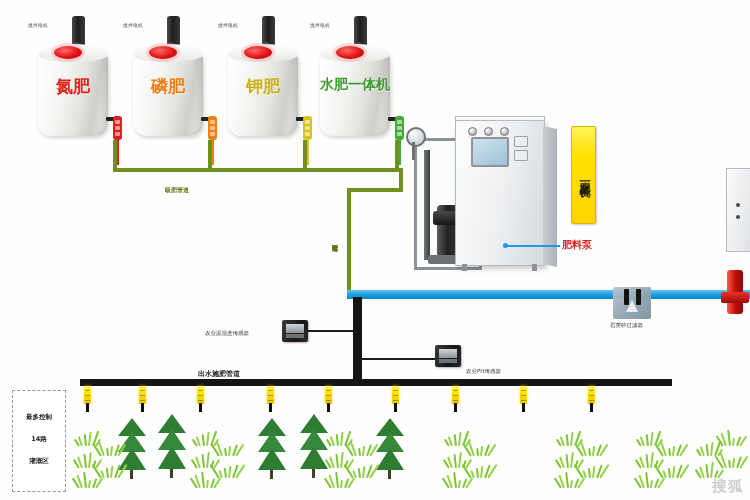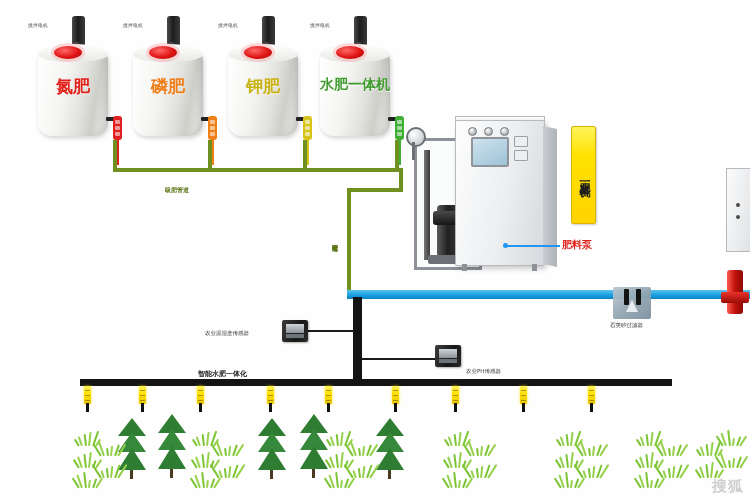--- a/index.html
+++ b/index.html
@@ -345,21 +345,21 @@
 
   <div class="callout-dot" style="left:503px;top:243px;"></div>
   <div class="callout-line" style="left:505px;top:245px;width:55px;"></div>
   <div class="callout-red" style="left:562px;top:238px;">肥料泵</div>
 
   <div class="pipe blue" style="left:347px;top:290px;width:403px;height:9px;"></div>
   <div class="pipe blue" style="left:347px;top:290px;width:9px;height:9px;"></div>
 
   <div class="pipe black" style="left:353px;top:297px;width:9px;height:86px;"></div>
   <div class="pipe black" style="left:80px;top:379px;width:592px;height:7px;"></div>
-  <div class="pipe-label dark" style="left:198px;top:369px;font-size:7px;color:#222;">智能水肥一体化</div>
+  <div class="pipe-label dark" style="left:198px;top:369px;font-size:7px;color:#222;">出水施肥管道</div>
 
   <div class="sensor-lead" style="left:306px;top:330px;width:48px;"></div>
   <div class="sensor-box" style="left:282px;top:320px;">
     <div class="sensor-face"></div>
     <div class="sensor-face2"></div>
   </div>
   <div class="sensor-label" style="left:205px;top:330px;">农业温湿度传感器</div>
 
   <div class="sensor-lead" style="left:362px;top:358px;width:73px;"></div>
   <div class="sensor-box" style="left:435px;top:345px;">
@@ -373,20 +373,25 @@
   <div class="filter-tube" style="left:636px;top:289px;"></div>
   <div class="filter-cone"></div>
   <div class="filter-label">石英砂过滤器</div>
 
   <div class="right-cab">
     <div class="right-cab-dot" style="left:9px;top:34px;"></div>
     <div class="right-cab-dot" style="left:9px;top:46px;"></div>
   </div>
   <div class="red-pump"></div>
 
+  <div class="zone-box">
+    <div class="zone-text" style="left:0;top:22px;">最多控制</div>
+    <div class="zone-text" style="left:0;top:44px;">14路</div>
+    <div class="zone-text" style="left:0;top:66px;">灌溉区</div>
+  </div>
 
   <div class="dropper" style="left:84px;top:386px;">
       <span class="tick" style="top:4px;"></span>
       <span class="tick" style="top:9px;"></span>
       <span class="tick" style="top:14px;"></span>
     </div>
   <div class="dropper" style="left:139px;top:386px;">
       <span class="tick" style="top:4px;"></span>
       <span class="tick" style="top:9px;"></span>
       <span class="tick" style="top:14px;"></span>

